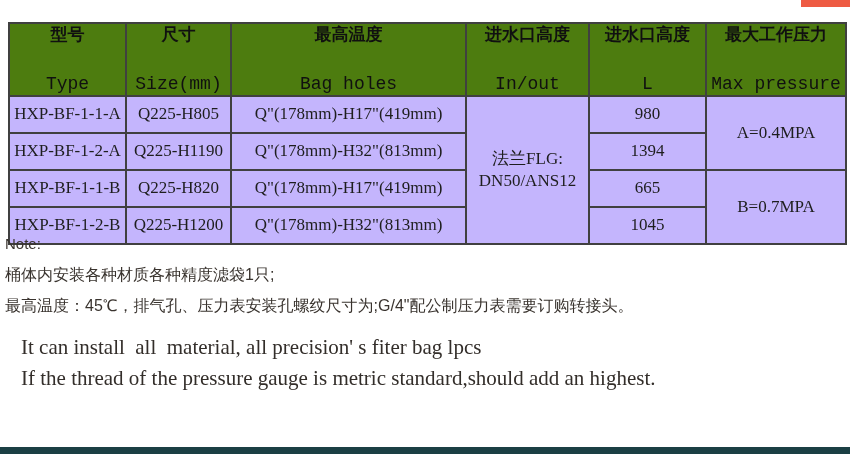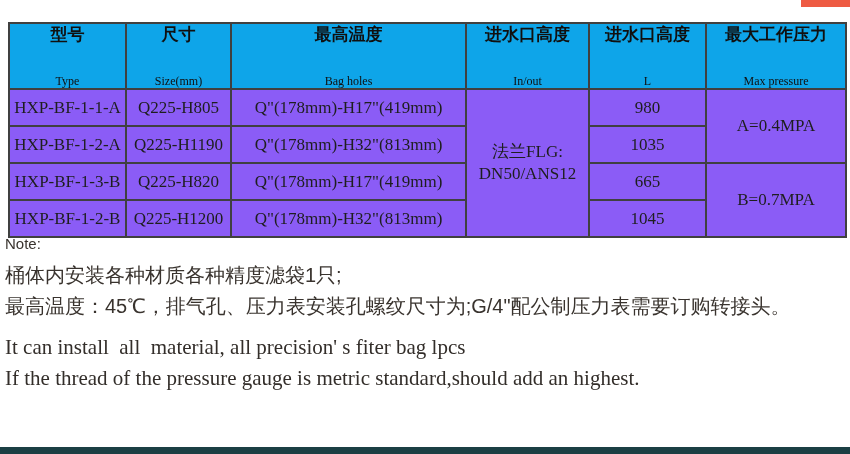--- a/index.html
+++ b/index.html
@@ -18,49 +18,49 @@
   }
   table.spec{
     position:absolute;left:8px;top:22px;width:837px;
     border-collapse:collapse;table-layout:fixed;
   }
   table.spec th, table.spec td{
     border:2px solid #404040;
     text-align:center;vertical-align:middle;padding:0 2px;
   }
   table.spec thead th{
-    background:#0ea5e9;height:56px;
+    background:#4d7c0f;height:56px;
   }
   .h-zh{
     display:block;font-family:"Liberation Sans", sans-serif;
     font-size:17px;font-weight:bold;color:#101010;line-height:1.35;
   }
   .h-en{
-    display:block;font-family:Liberation Serif, serif;
-    font-size:12px;font-weight:normal;color:#101010;line-height:1.1;margin-top:28px;
+    display:block;font-family:Liberation Mono, monospace;
+    font-size:18px;font-weight:normal;color:#101010;line-height:1.1;margin-top:28px;
   }
   table.spec tbody td{
-    background:#8b5cf6;height:35px;
+    background:#c4b5fd;height:35px;
     font-family:"Liberation Serif", serif;
     font-size:17px;color:#1e1e1e;
   }
   .io-line{display:block;line-height:1.3;}
   .notes{
     position:absolute;left:5px;top:231px;color:#39332e;
   }
   .n-label{
     font-family:"Liberation Sans", sans-serif;font-size:15px;line-height:26px;
   }
   .n-zh{
-    font-family:"Liberation Sans", sans-serif;font-size:20px;line-height:26px;
+    font-family:"Liberation Sans", sans-serif;font-size:16px;line-height:26px;
     margin-top:5px;white-space:pre-wrap;
   }
   .n-en{
     font-family:"Liberation Serif", serif;font-size:21px;line-height:26px;
-    margin-top:5px;white-space:pre-wrap;color:#332e2a;
+    margin-top:5px;white-space:pre-wrap;color:#332e2a;margin-left:16px;
   }
   .n-en.first{margin-top:15px;}
 </style>
 </head>
 <body>
 
 <div class="accent-bar"></div>
 
 <table class="spec">
   <colgroup>
@@ -108,24 +108,24 @@
         <span class="io-line">法兰FLG:</span>
         <span class="io-line">DN50/ANS12</span>
       </td>
       <td>980</td>
       <td rowspan="2">A=0.4MPA</td>
     </tr>
     <tr>
       <td>HXP-BF-1-2-A</td>
       <td>Q225-H1190</td>
       <td>Q"(178mm)-H32"(813mm)</td>
-      <td>1035</td>
+      <td>1394</td>
     </tr>
     <tr>
-      <td>HXP-BF-1-3-B</td>
+      <td>HXP-BF-1-1-B</td>
       <td>Q225-H820</td>
       <td>Q"(178mm)-H17"(419mm)</td>
       <td>665</td>
       <td rowspan="2">B=0.7MPA</td>
     </tr>
     <tr>
       <td>HXP-BF-1-2-B</td>
       <td>Q225-H1200</td>
       <td>Q"(178mm)-H32"(813mm)</td>
       <td>1045</td>

